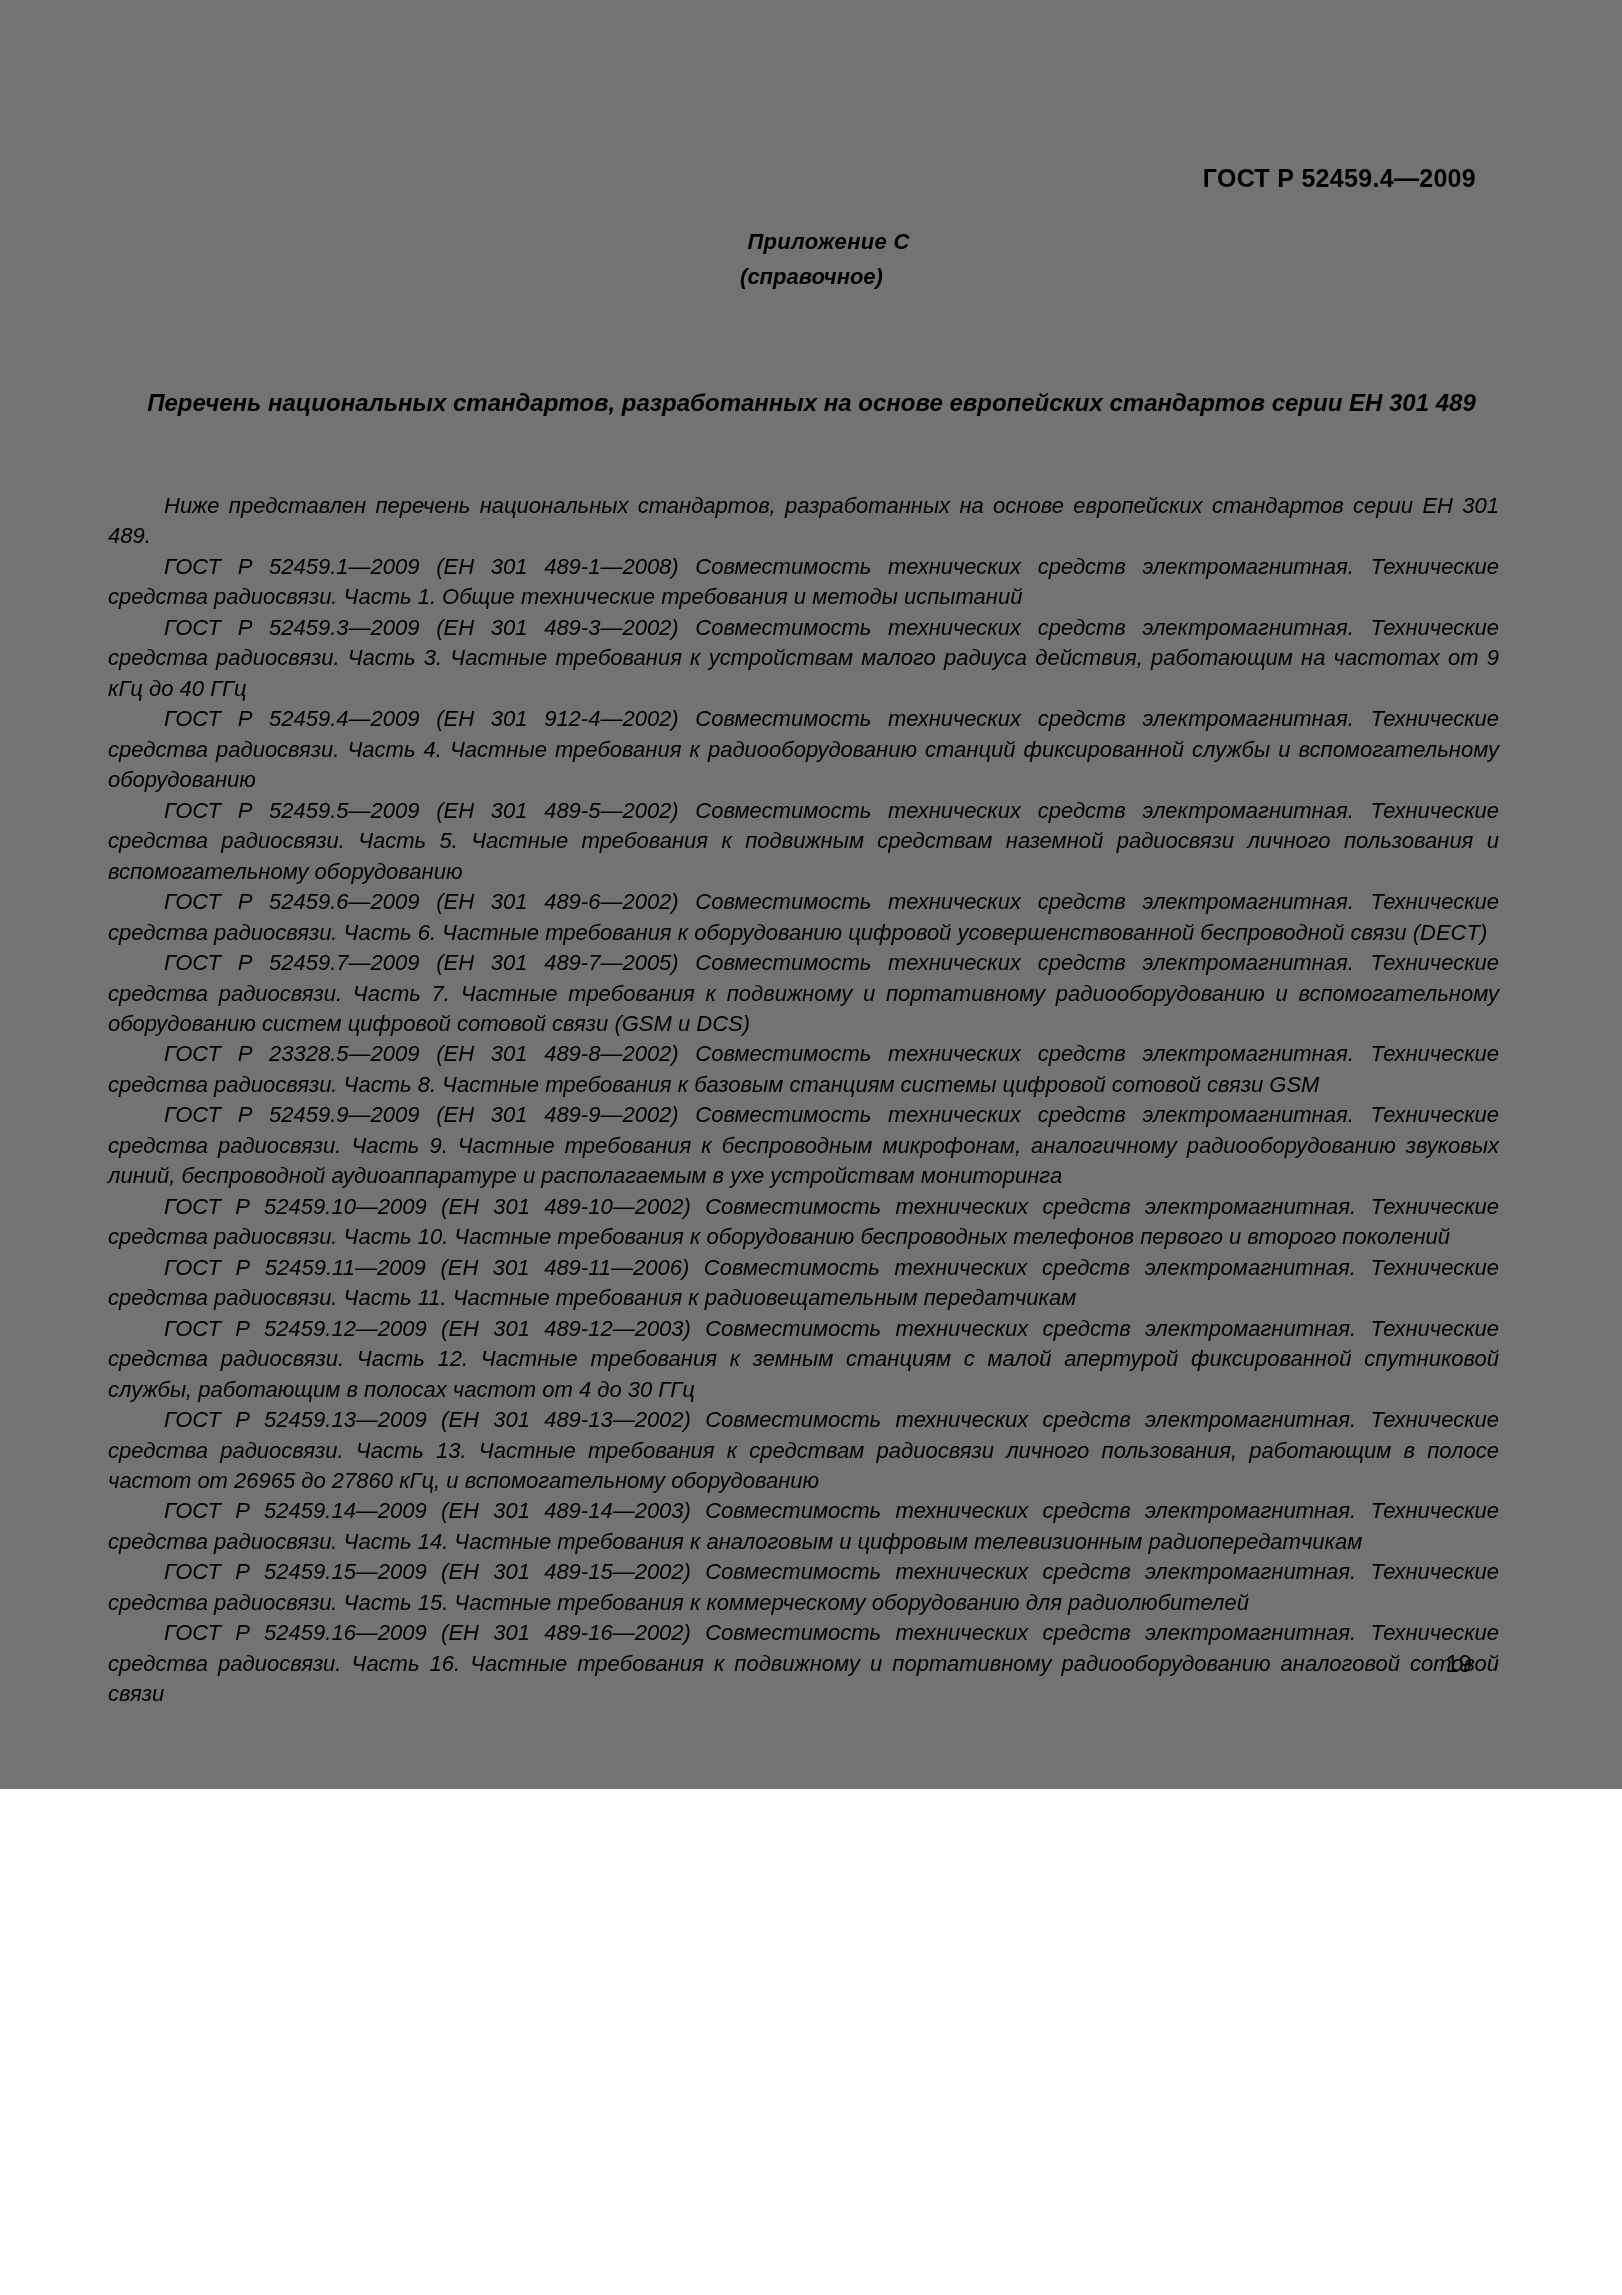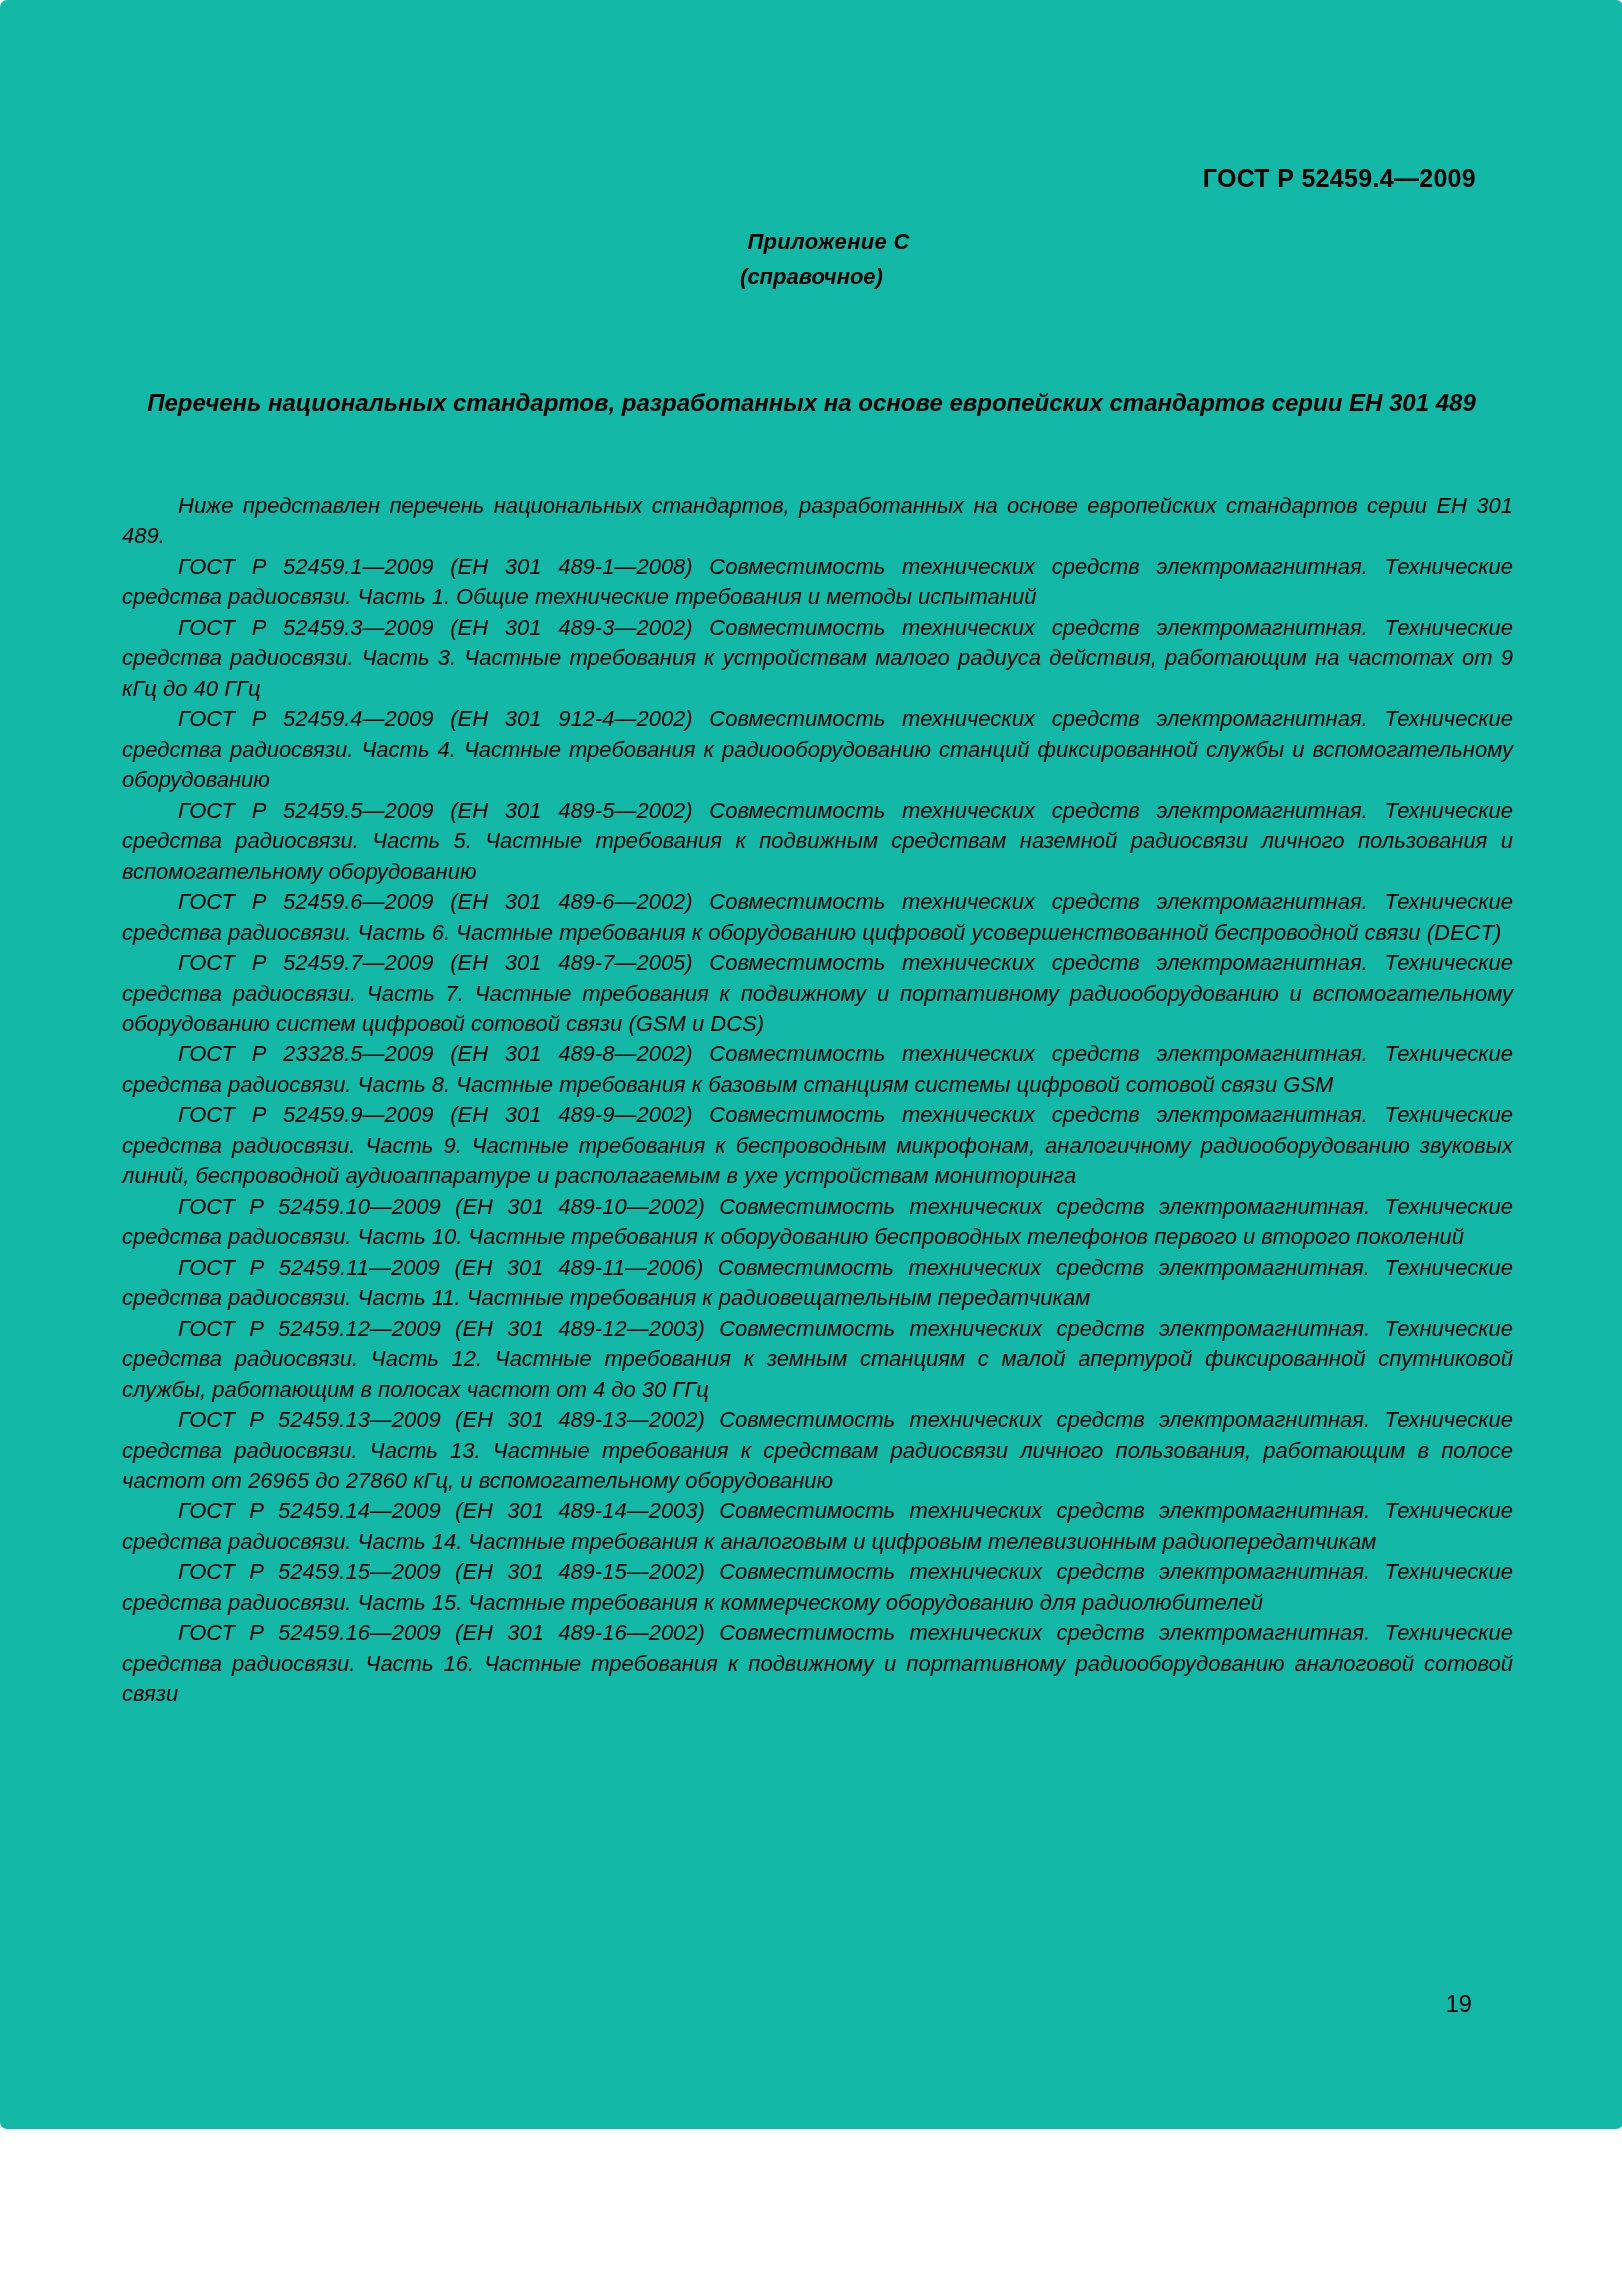--- a/index.html
+++ b/index.html
@@ -3,26 +3,25 @@
 <meta charset="utf-8">
 <style>
   html, body {
     margin: 0;
     padding: 0;
     background: #ffffff;
   }
   .page {
     position: relative;
     width: 1623px;
-    height: 2129px;
-    background: #14b8a6;
+    height: 1789px;
+    background: #737373;
     font-family: "Liberation Sans", sans-serif;
     color: #000000;
     box-sizing: border-box;
-    border-radius: 7px;
   }
   .header {
     position: absolute;
     top: 164px;
     right: 147px;
     font-size: 25px;
     font-weight: bold;
     letter-spacing: 0.3px;
     white-space: nowrap;
   }
@@ -53,21 +52,21 @@
     width: 1361px;
     text-align: center;
     font-size: 24px;
     font-weight: bold;
     font-style: italic;
     line-height: 1.42;
   }
   .body-text {
     position: absolute;
     top: 491px;
-    left: 122px;
+    left: 108px;
     width: 1391px;
     font-size: 22px;
     font-style: italic;
     line-height: 1.385;
     text-align: justify;
   }
   .body-text p {
     margin: 0 0 0 0;
     text-indent: 56px;
     text-align: justify;

